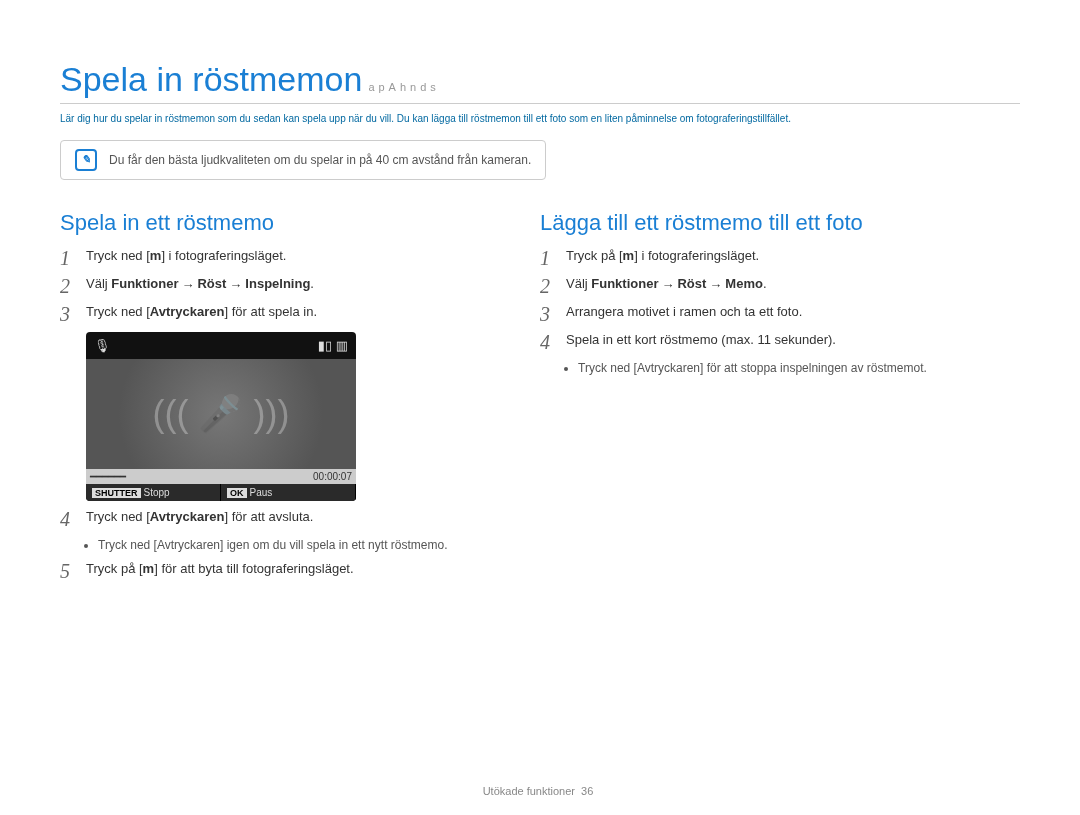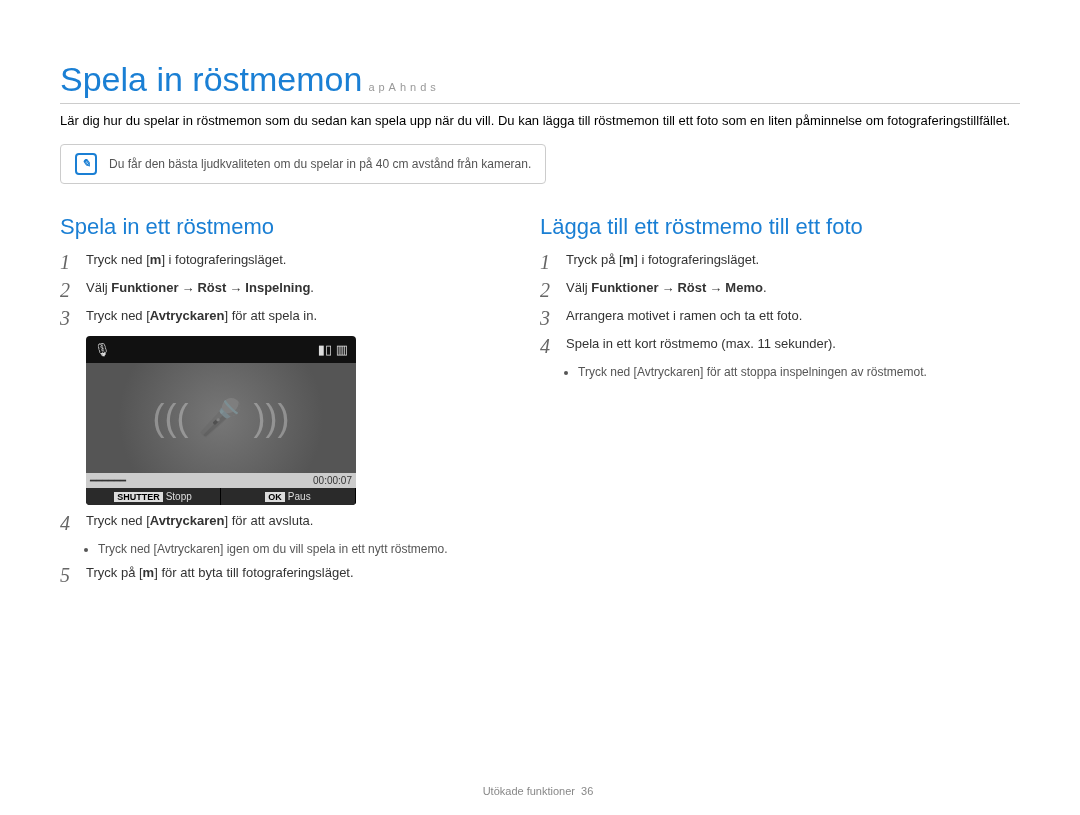--- a/index.html
+++ b/index.html
@@ -27,22 +27,22 @@
     color: #1a7fd4;
     letter-spacing: 0px;
   }
   .title-badges {
     font-size: 11px;
     color: #999;
     letter-spacing: 4px;
     margin-left: 6px;
   }
   .intro {
-    font-size: 13px;
-    color: #000000;
+    font-size: 10px;
+    color: #0369a1;
     margin-top: 8px;
     line-height: 1.35;
   }
   .tipbox {
     border: 1px solid #ccc;
     border-radius: 4px;
     padding: 8px 14px;
     margin: 14px 0 24px 0;
     display: flex;
     align-items: center;
@@ -136,21 +136,20 @@
     font-size:10px;
     color:#333;
   }
   .cs-bot {
     display:flex;
     gap:0;
     font-size:10px;
   }
   .cs-bot div {
     flex:1;
-    text-align:center;
     padding:3px 6px;
     background:#2a2a2a;
     color:#ddd;
     border-right:1px solid #000;
   }
   .cs-bot div span.lbl {
     background:#ddd;
     color:#000;
     padding:0 3px;
     margin-right:3px;

